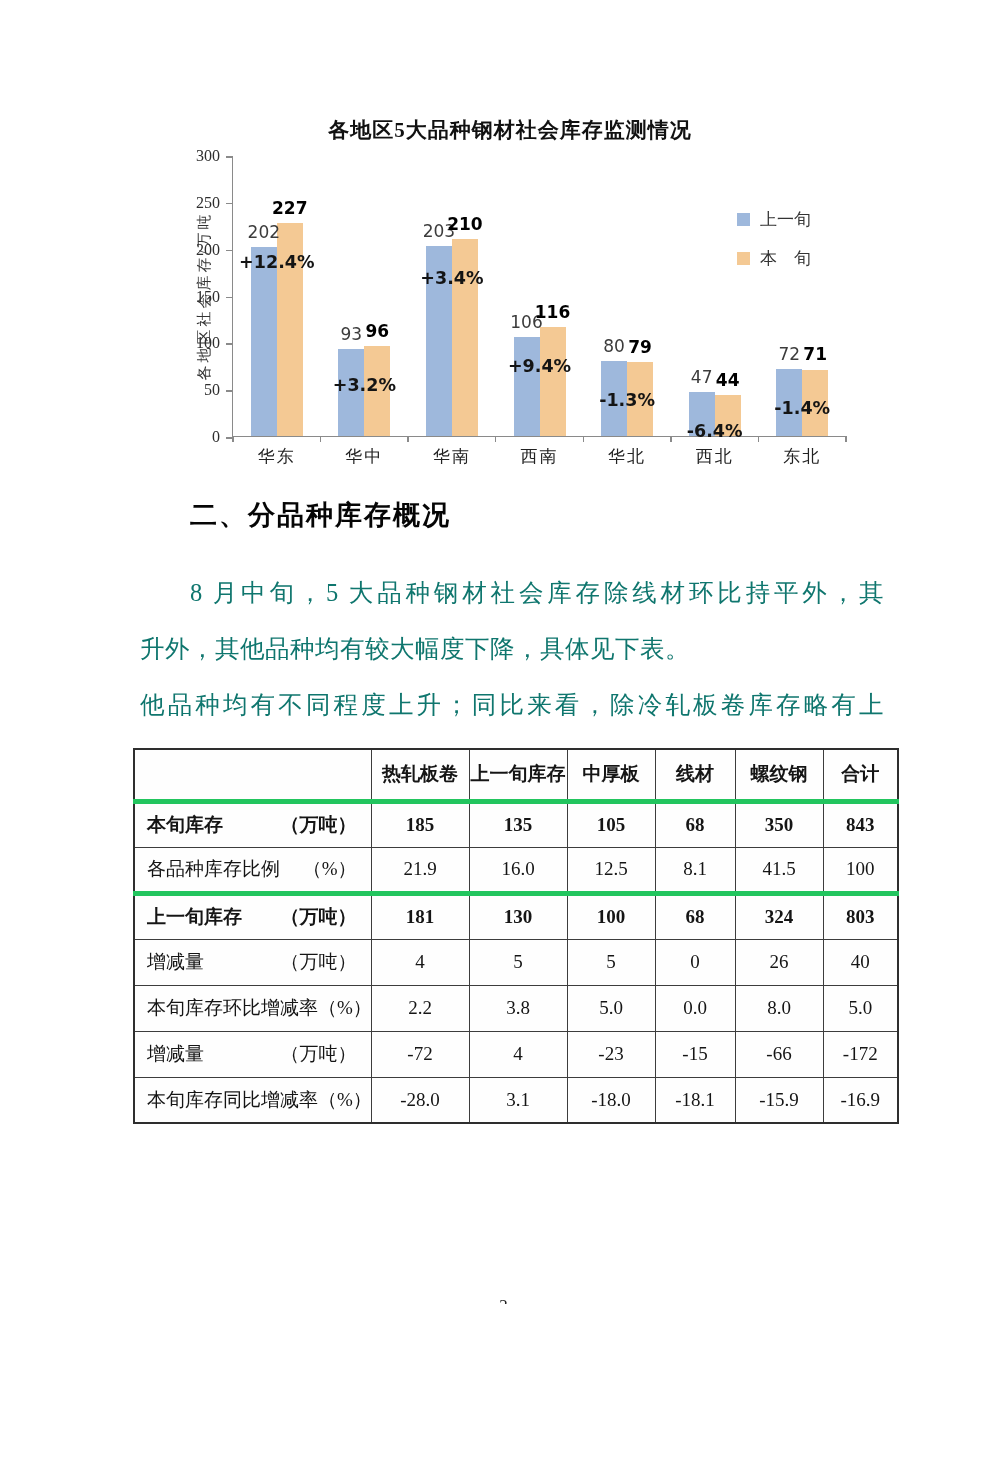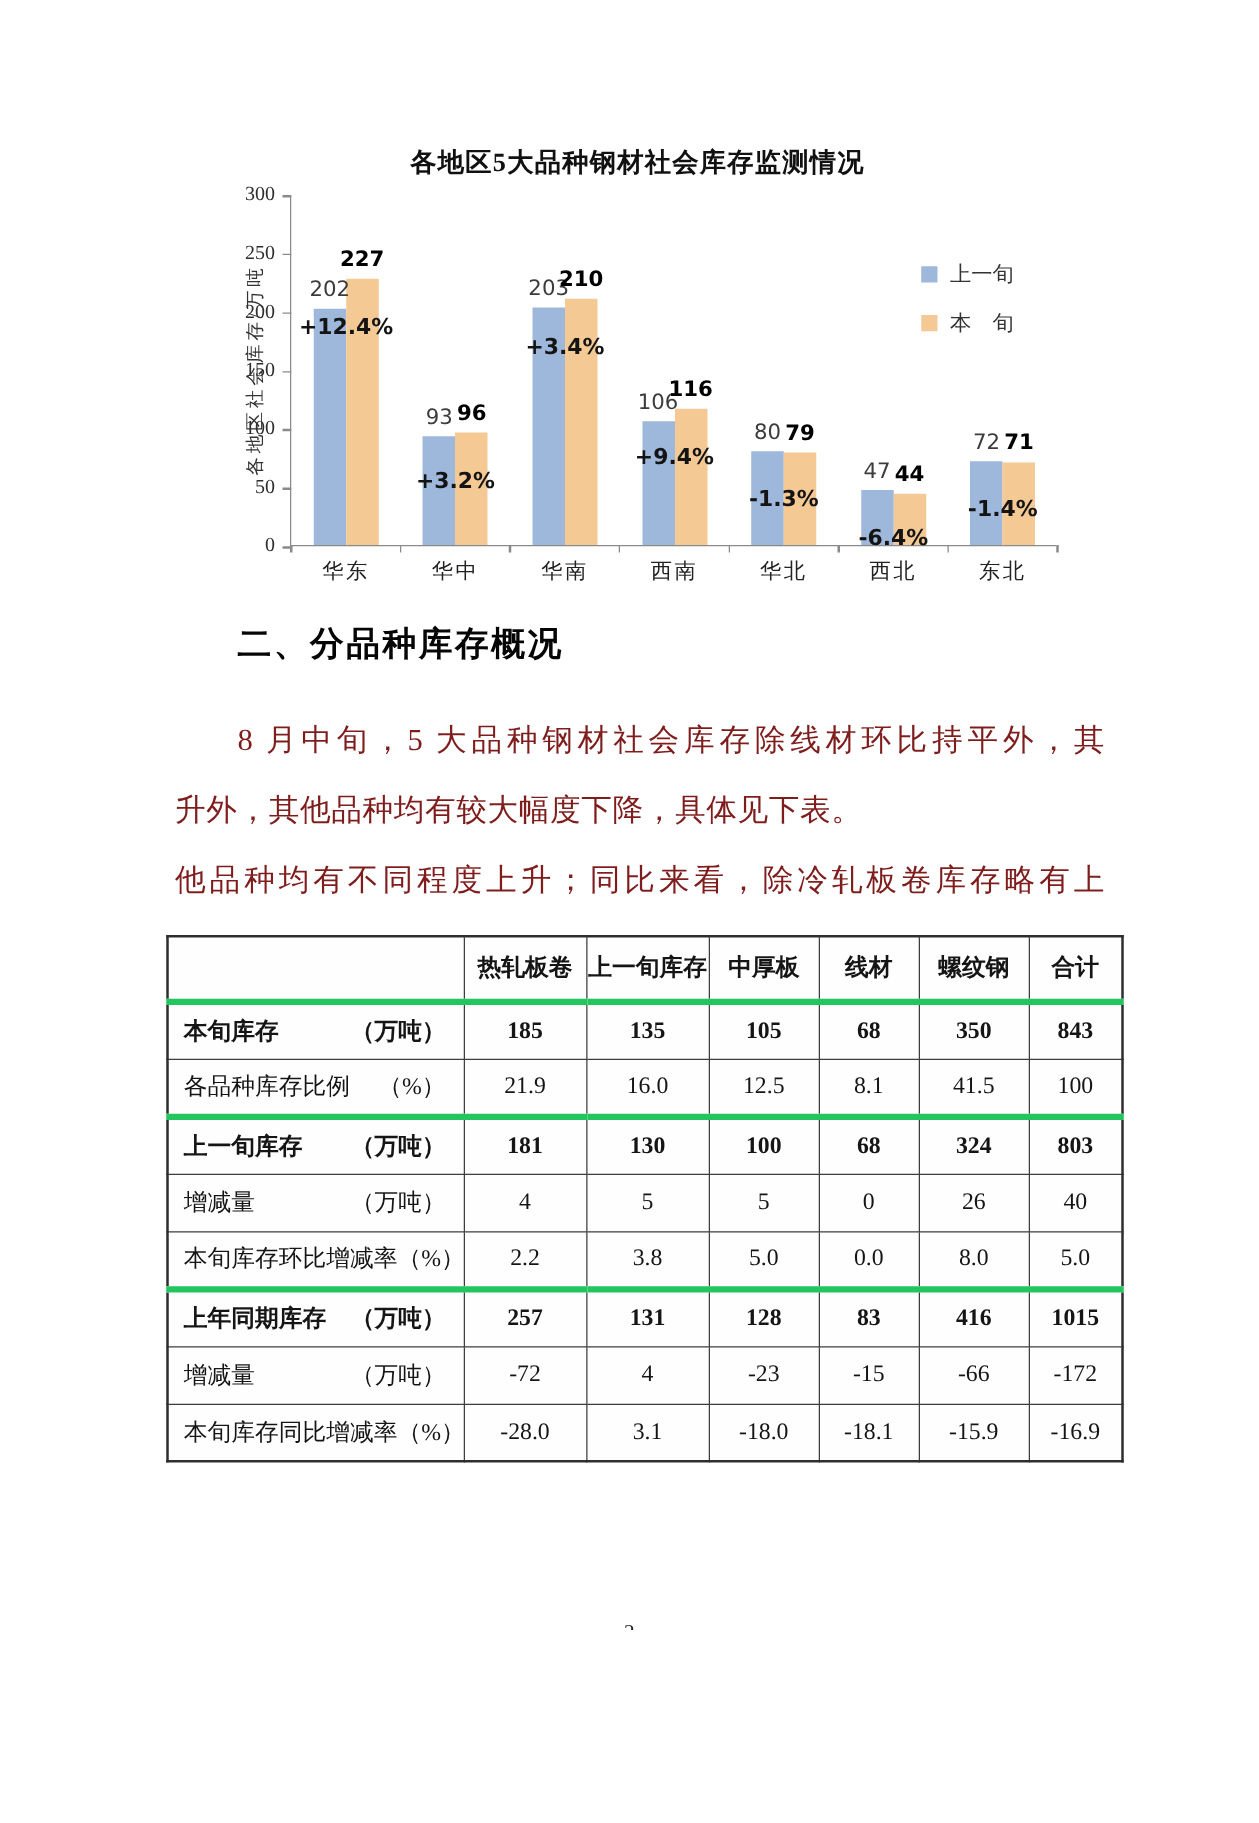--- a/index.html
+++ b/index.html
@@ -51,21 +51,21 @@
   .legend-swatch { width:13px; height:13px; margin-right:10px; }
   .legend-label { font-size:17px; color:#333; white-space:pre; }
 
   
   .section-heading {
     position:absolute; left:190px; top:497px;
     font-size:27px; font-weight:bold; color:#050505; letter-spacing:2px;
   }
   .paragraph { position:absolute; left:140px; top:565px; width:744px; }
   .para-line {
-    font-size:24.5px; line-height:56px; color:#7f1d1d;
+    font-size:24.5px; line-height:56px; color:#0f766e;
     text-align:justify; text-align-last:justify; letter-spacing:0.5px;
   }
   .para-line.indent { text-indent:50px; }
   .para-line.last { text-align-last:left; }
 
   
   .inv-table {
     position:absolute; left:133px; top:748px; width:764px;
     border-collapse:collapse; table-layout:fixed;
     border:2.5px solid #2e2e2e;
@@ -276,34 +276,20 @@
               <span class="row-unit">（%）</span>
             </div>
           </td>
           <td>2.2</td>
           <td>3.8</td>
           <td>5.0</td>
           <td>0.0</td>
           <td>8.0</td>
           <td>5.0</td>
         </tr>
-        <tr class="bold thick">
-          <td>
-            <div class="label-cell-inner">
-              <span class="row-label">上年同期库存</span>
-              <span class="row-unit">（万吨）</span>
-            </div>
-          </td>
-          <td>257</td>
-          <td>131</td>
-          <td>128</td>
-          <td>83</td>
-          <td>416</td>
-          <td>1015</td>
-        </tr>
         <tr class="">
           <td>
             <div class="label-cell-inner">
               <span class="row-label">增减量</span>
               <span class="row-unit">（万吨）</span>
             </div>
           </td>
           <td>-72</td>
           <td>4</td>
           <td>-23</td>

